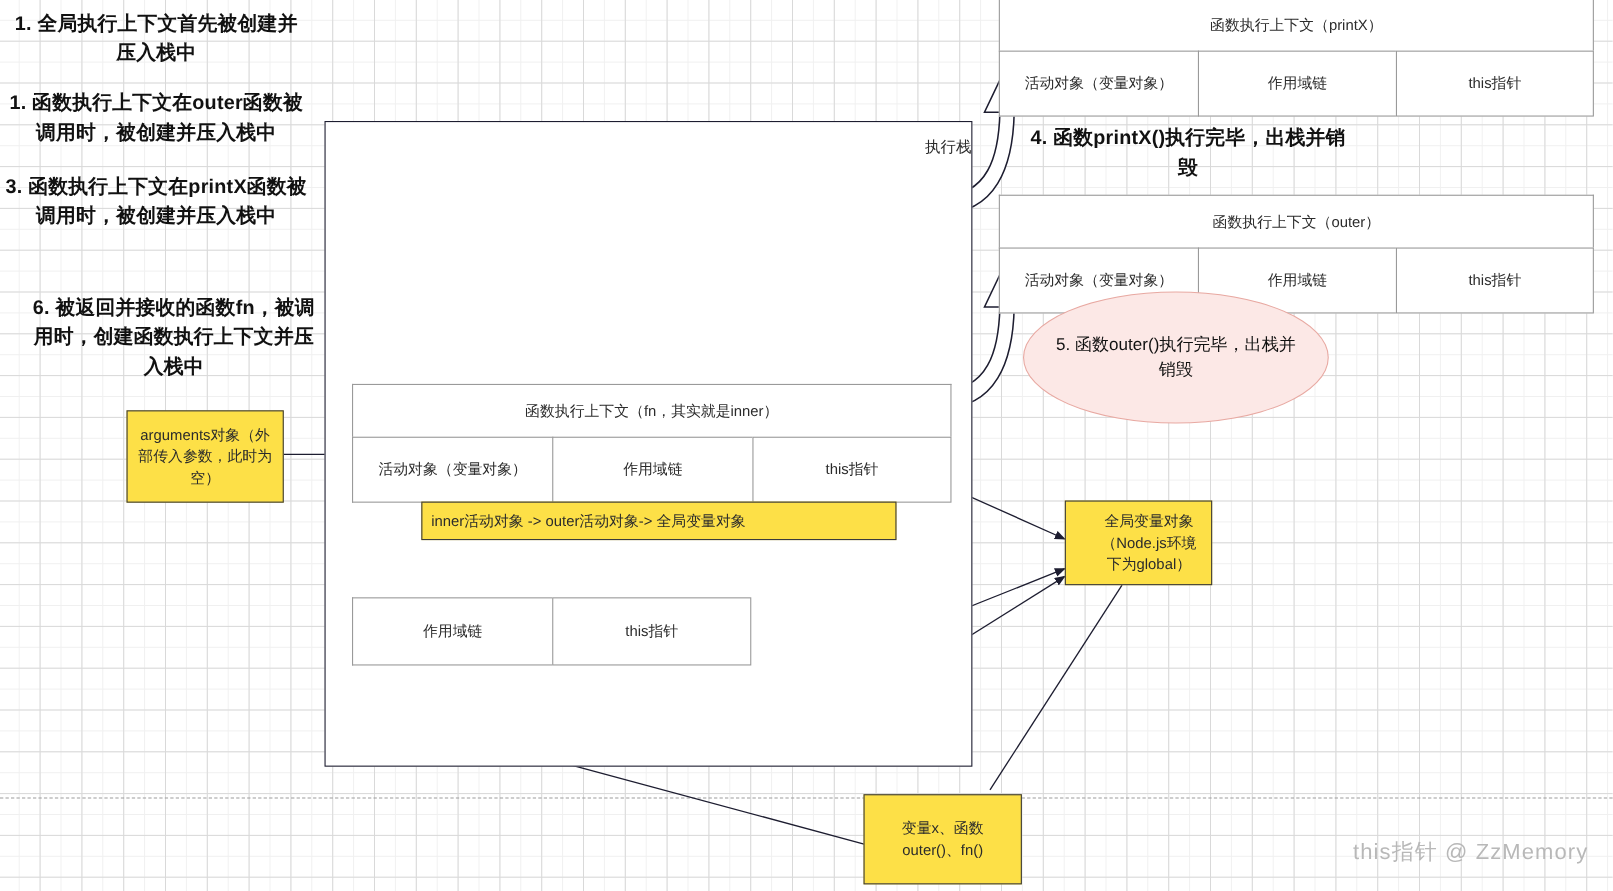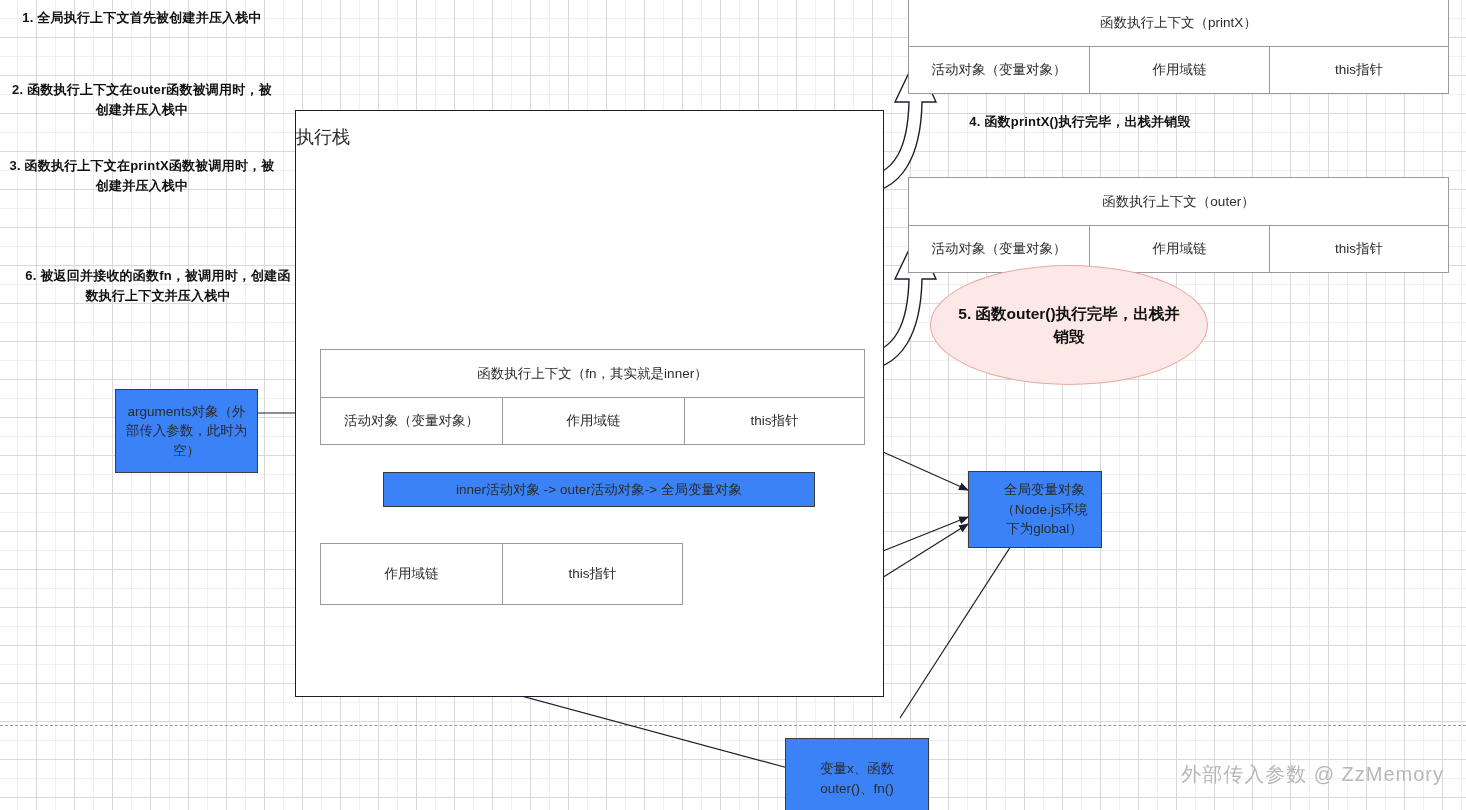--- a/index.html
+++ b/index.html
@@ -22,62 +22,61 @@
   }
   #pagebreak{
     position:absolute;left:0;top:725px;width:1466px;height:0;
     border-top:1px dashed #9b9b9b;pointer-events:none;
   }
   svg#wires{position:absolute;left:0;top:0;width:1466px;height:810px;pointer-events:none;}
 
   .note{
     position:absolute;font-weight:bold;color:#111;
     text-align:center;line-height:1.5;
-    font-size:13px;letter-spacing:.2px;
+    font-size:18px;letter-spacing:.2px;
   }
   .plainbox{
     position:absolute;box-sizing:border-box;
-    border:1px solid #3b3b3b;background:#3b82f6;
-    display:flex;align-items:center;justify-content:center;
+    border:1px solid #3b3b3b;background:#fde047;
+    display:flex;align-items:center;justify-content:flex-start;
     text-align:center;color:#2b2b2b;line-height:1.45;
     font-size:13.5px;
-    margin-top:16px;
   }
   .plainbox .inner{padding:0 8px;}
 
   
   .ctx{position:absolute;box-sizing:border-box;background:#fff;}
   .ctx .hdr{
     box-sizing:border-box;border:1px solid #9a9a9a;border-bottom:none;
     display:flex;align-items:center;justify-content:center;
     color:#2b2b2b;font-size:13.5px;height:48px;
   }
   .ctx .row{display:flex;}
   .ctx .cell{
     box-sizing:border-box;border:1px solid #9a9a9a;border-right:none;
     display:flex;align-items:center;justify-content:center;
-    color:#2b2b2b;font-size:13.5px;height:48px;
+    color:#2b2b2b;font-size:13.5px;height:60px;
   }
   .ctx .cell:last-child{border-right:1px solid #9a9a9a;}
 
   
   #stack{
     position:absolute;left:295px;top:110px;width:589px;height:587px;
     box-sizing:border-box;border:1.6px solid #1d1d30;background:#fff;
   }
   #stack-title{
-    position:absolute;left:0;top:14px;width:100%;text-align:left;
-    font-size:18px;color:#2b2b2b;
+    position:absolute;left:0;top:14px;width:100%;text-align:right;
+    font-size:14px;color:#2b2b2b;
   }
 
   .ellipse{
     position:absolute;box-sizing:border-box;
     background:#fce8e6;border:1px solid #e8a9a2;border-radius:50%;
     display:flex;align-items:center;justify-content:center;
-    text-align:center;font-weight:bold;font-size:15.5px;color:#111;
+    text-align:center;font-weight:normal;font-size:15.5px;color:#111;
     line-height:1.5;
   }
   #watermark{
     position:absolute;right:22px;bottom:22px;
     font-size:20px;color:#b8b8b8;letter-spacing:1px;white-space:nowrap;
   }
 </style>
 </head>
 <body>
 
@@ -111,21 +110,21 @@
            C908,142 898,178 856,178 Z" fill="#ffffff" stroke="#1d1d30" stroke-width="1.4" transform="translate(0,0)"></path>
 
   <path d="M856,334 L856,371 C905,371 921,329 922,279 L936,279 L916,235 L895,279 L909,279
            C908,319 898,355 856,355 Z" fill="#ffffff" stroke="#1d1d30" stroke-width="1.4"></path>
 </svg>
 
 <div class="note" style="left:8px;top:8px;width:268px;">
   <span>1. 全局执行上下文首先被创建并压入栈中</span>
 </div>
 <div class="note" style="left:8px;top:80px;width:268px;">
-  <span>2. 函数执行上下文在outer函数被调用时，被创建并压入栈中</span>
+  <span>1. 函数执行上下文在outer函数被调用时，被创建并压入栈中</span>
 </div>
 <div class="note" style="left:4px;top:156px;width:276px;">
   <span>3. 函数执行上下文在printX函数被调用时，被创建并压入栈中</span>
 </div>
 <div class="note" style="left:22px;top:266px;width:272px;">
   <span>6. 被返回并接收的函数fn，被调用时，创建函数执行上下文并压入栈中</span>
 </div>
 <div class="note" style="left:930px;top:112px;width:300px;">
   <span>4. 函数printX()执行完毕，出栈并销毁</span>
 </div>
@@ -181,13 +180,13 @@
 </div>
 
 <div class="plainbox" style="left:968px;top:455px;width:134px;height:77px;padding-left:19px;">
   <span class="inner">全局变量对象（Node.js环境下为global）</span>
 </div>
 
 <div class="plainbox" style="left:785px;top:722px;width:144px;height:82px;">
   <span class="inner">变量x、函数outer()、fn()</span>
 </div>
 
-<div id="watermark">外部传入参数 @ ZzMemory</div>
+<div id="watermark">this指针 @ ZzMemory</div>
 
 </body></html>

